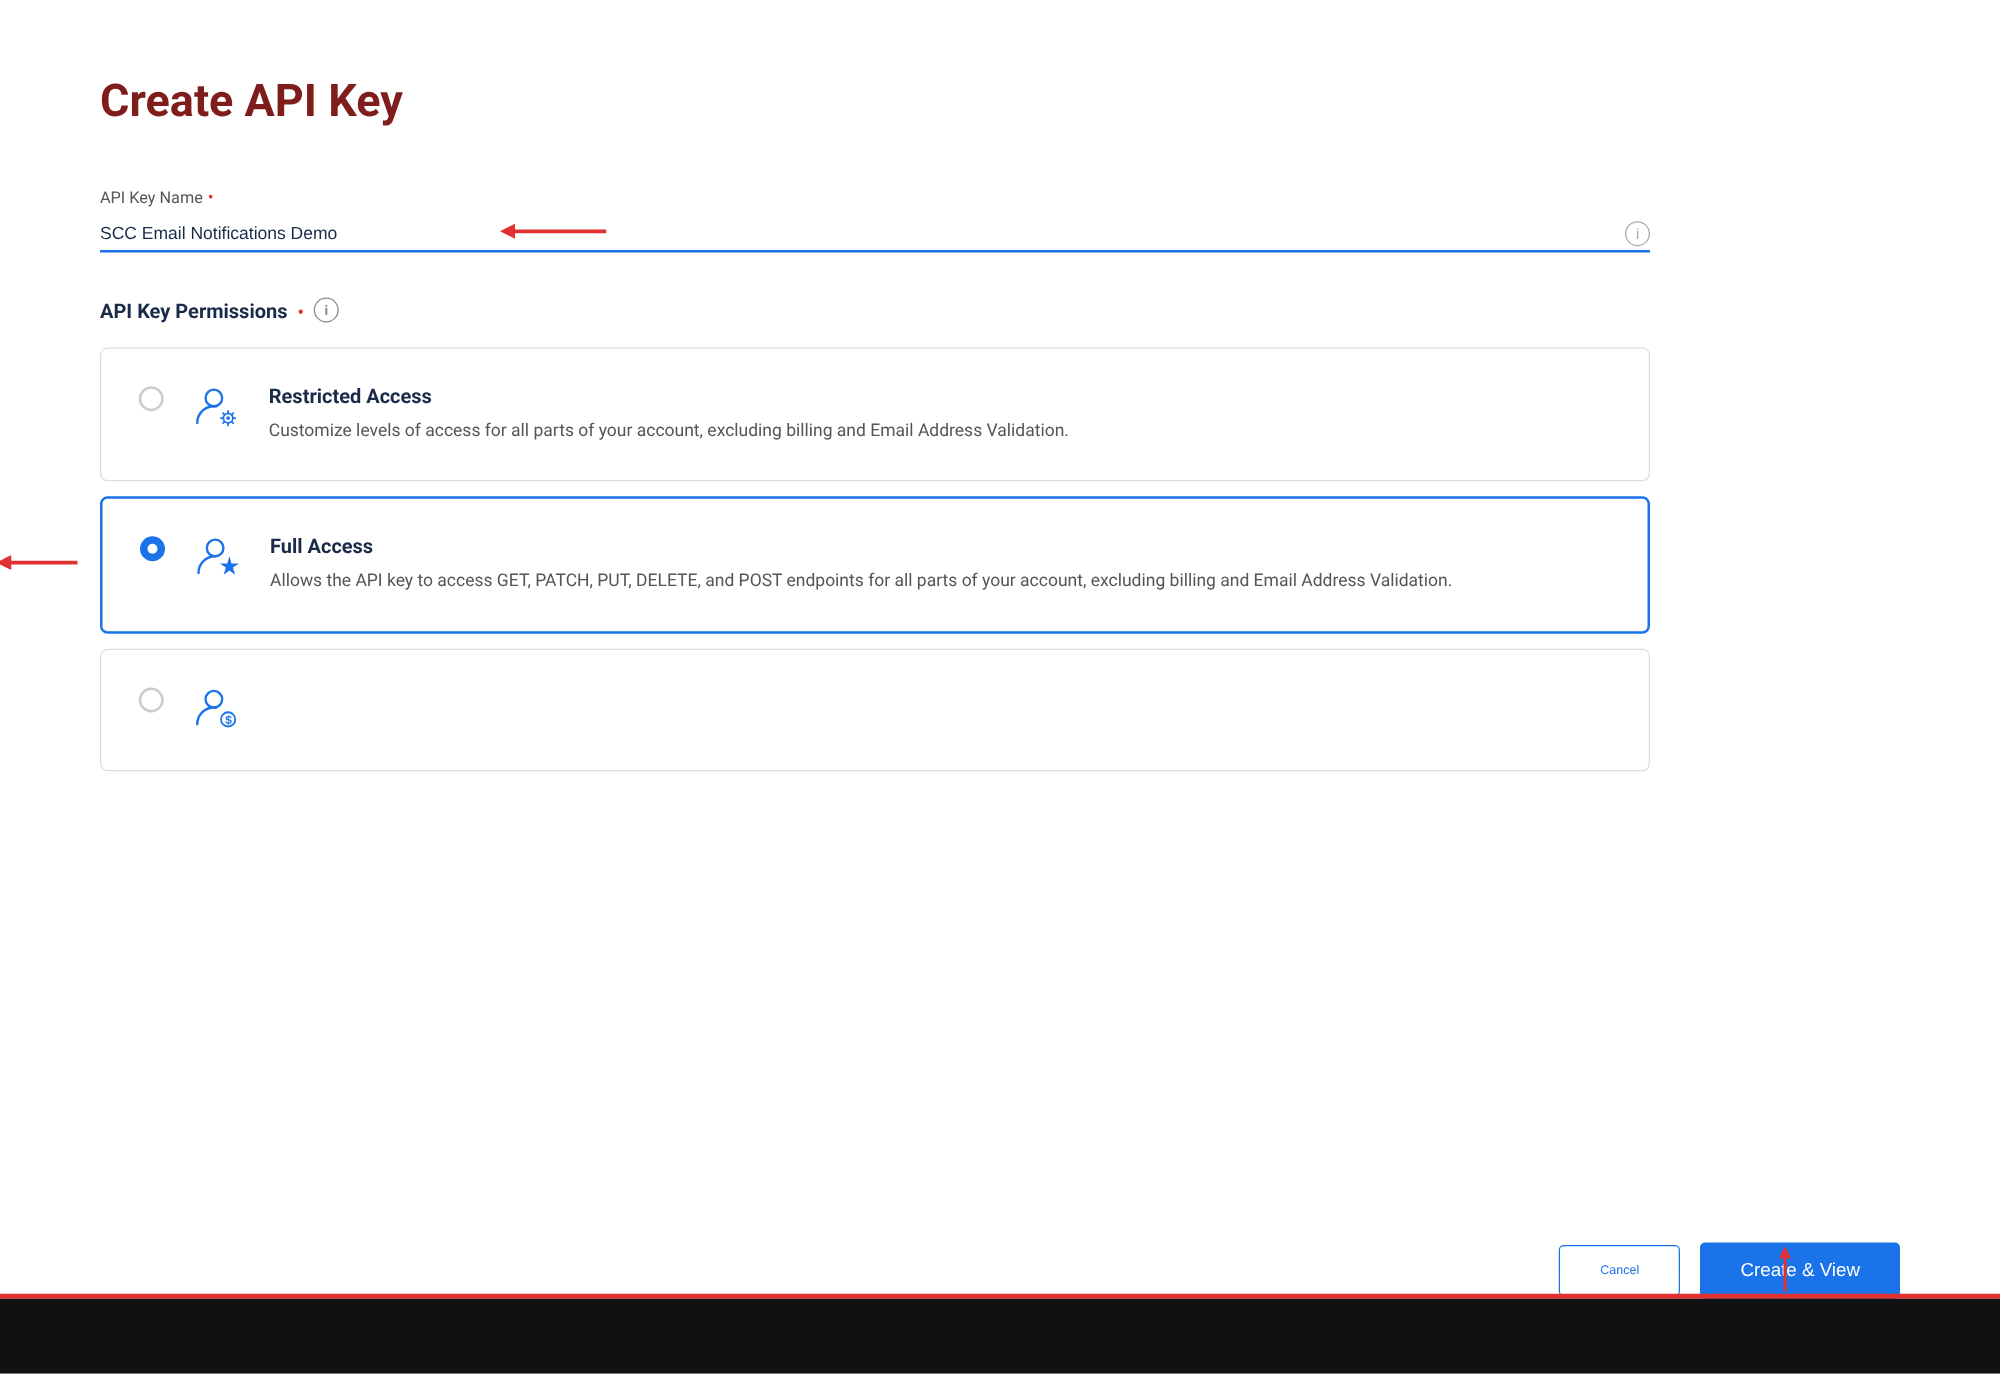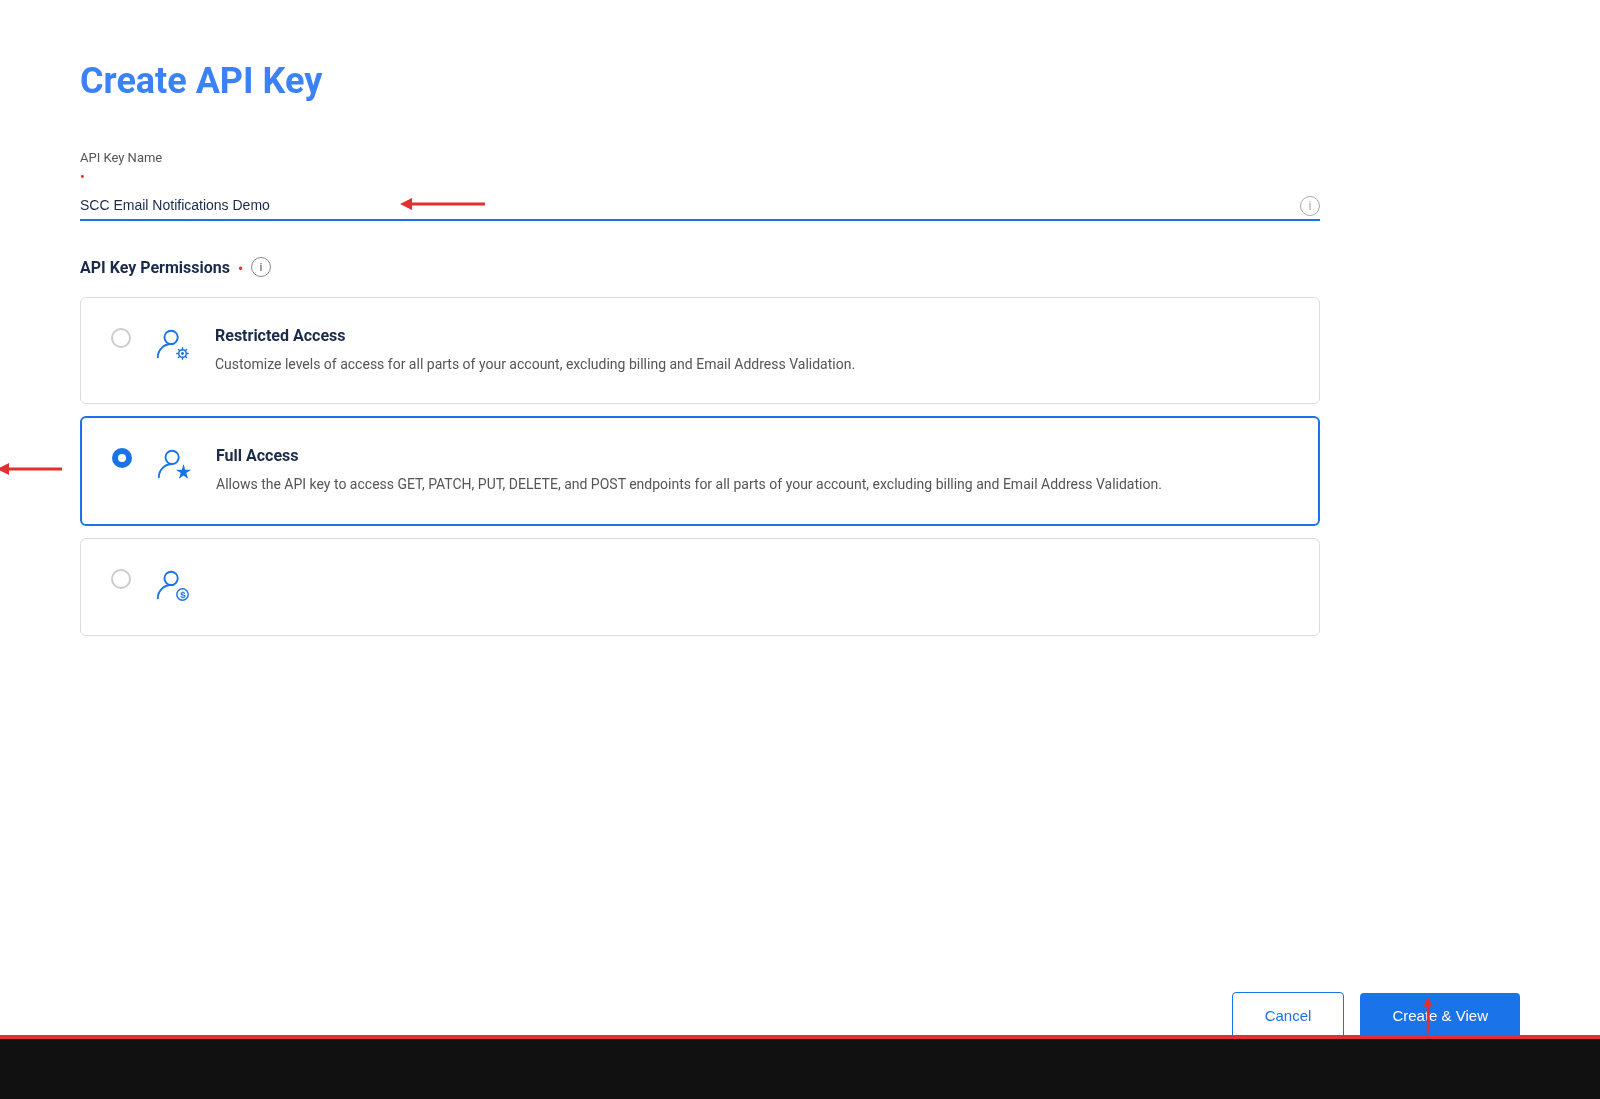--- a/index.html
+++ b/index.html
@@ -14,36 +14,35 @@
     }
 
     .page-container {
       padding: 60px 80px 100px 80px;
       max-width: 1400px;
     }
 
     .page-title {
       font-size: 36px;
       font-weight: 700;
-      color: #3b82f6;
+      color: #7f1d1d;
       margin-bottom: 48px;
     }
 
     .field-section {
       margin-bottom: 36px;
     }
 
     .field-label {
       font-size: 13px;
       color: #555;
       margin-bottom: 6px;
       display: flex;
-      align-items: flex-start;
+      align-items: center;
       gap: 4px;
-      flex-direction: column;
     }
 
     .required-dot {
       color: #e03030;
       font-size: 14px;
     }
 
     .text-input-wrapper {
       position: relative;
     }
@@ -187,21 +186,21 @@
       align-items: center;
       gap: 16px;
     }
 
     .btn-cancel {
       padding: 14px 32px;
       border: 1.5px solid #1a73e8;
       border-radius: 4px;
       background: #fff;
       color: #1a73e8;
-      font-size: 15px;
+      font-size: 10px;
       font-weight: 500;
       cursor: pointer;
     }
 
     .btn-create {
       padding: 14px 32px;
       border: none;
       border-radius: 4px;
       background: #1a73e8;
       color: #fff;

